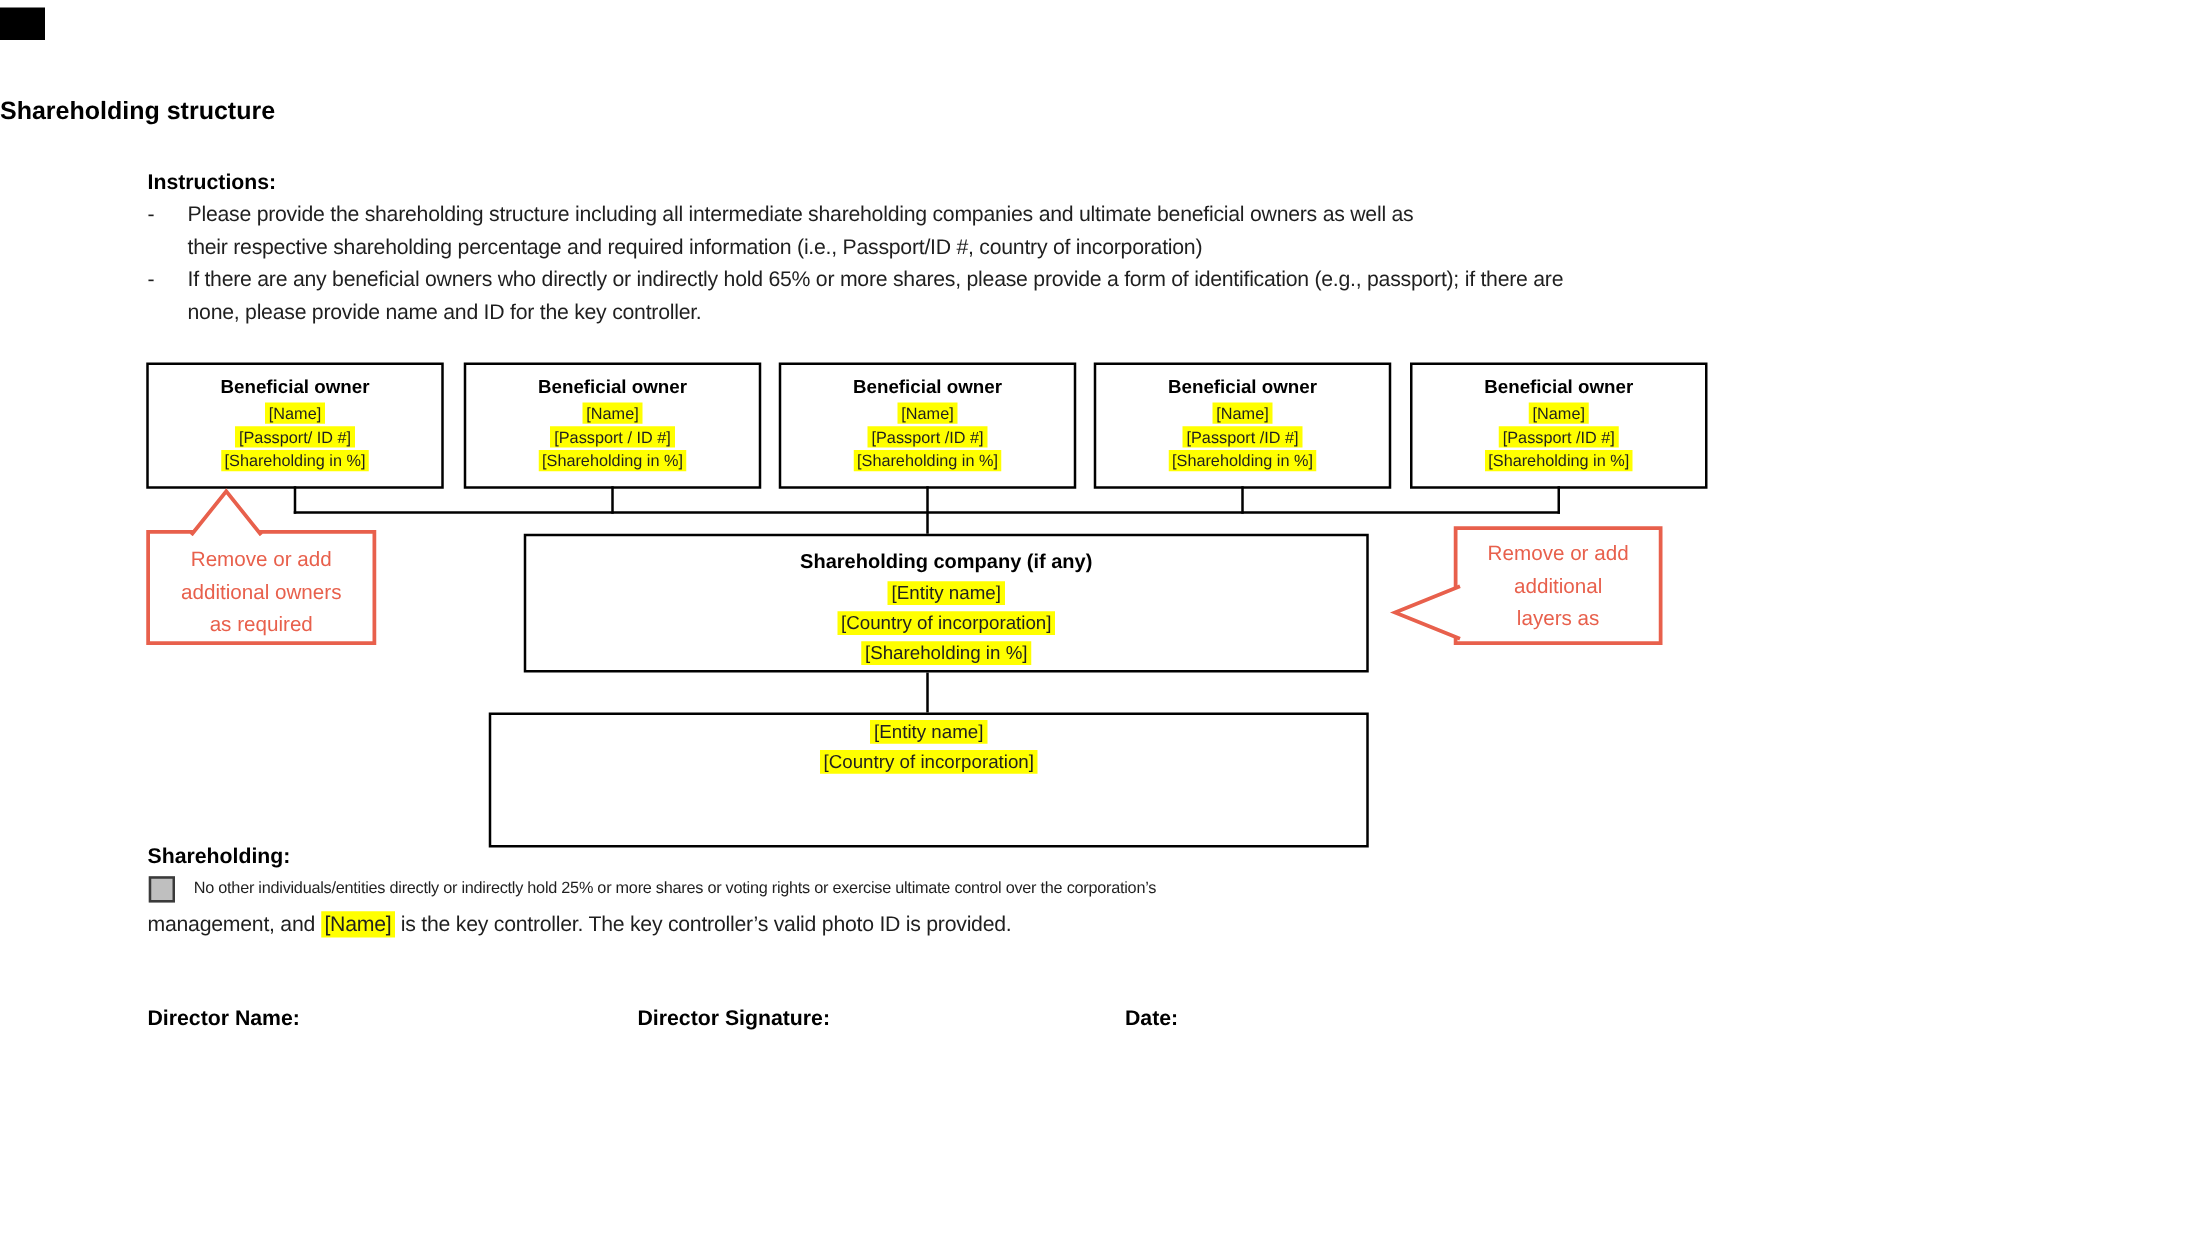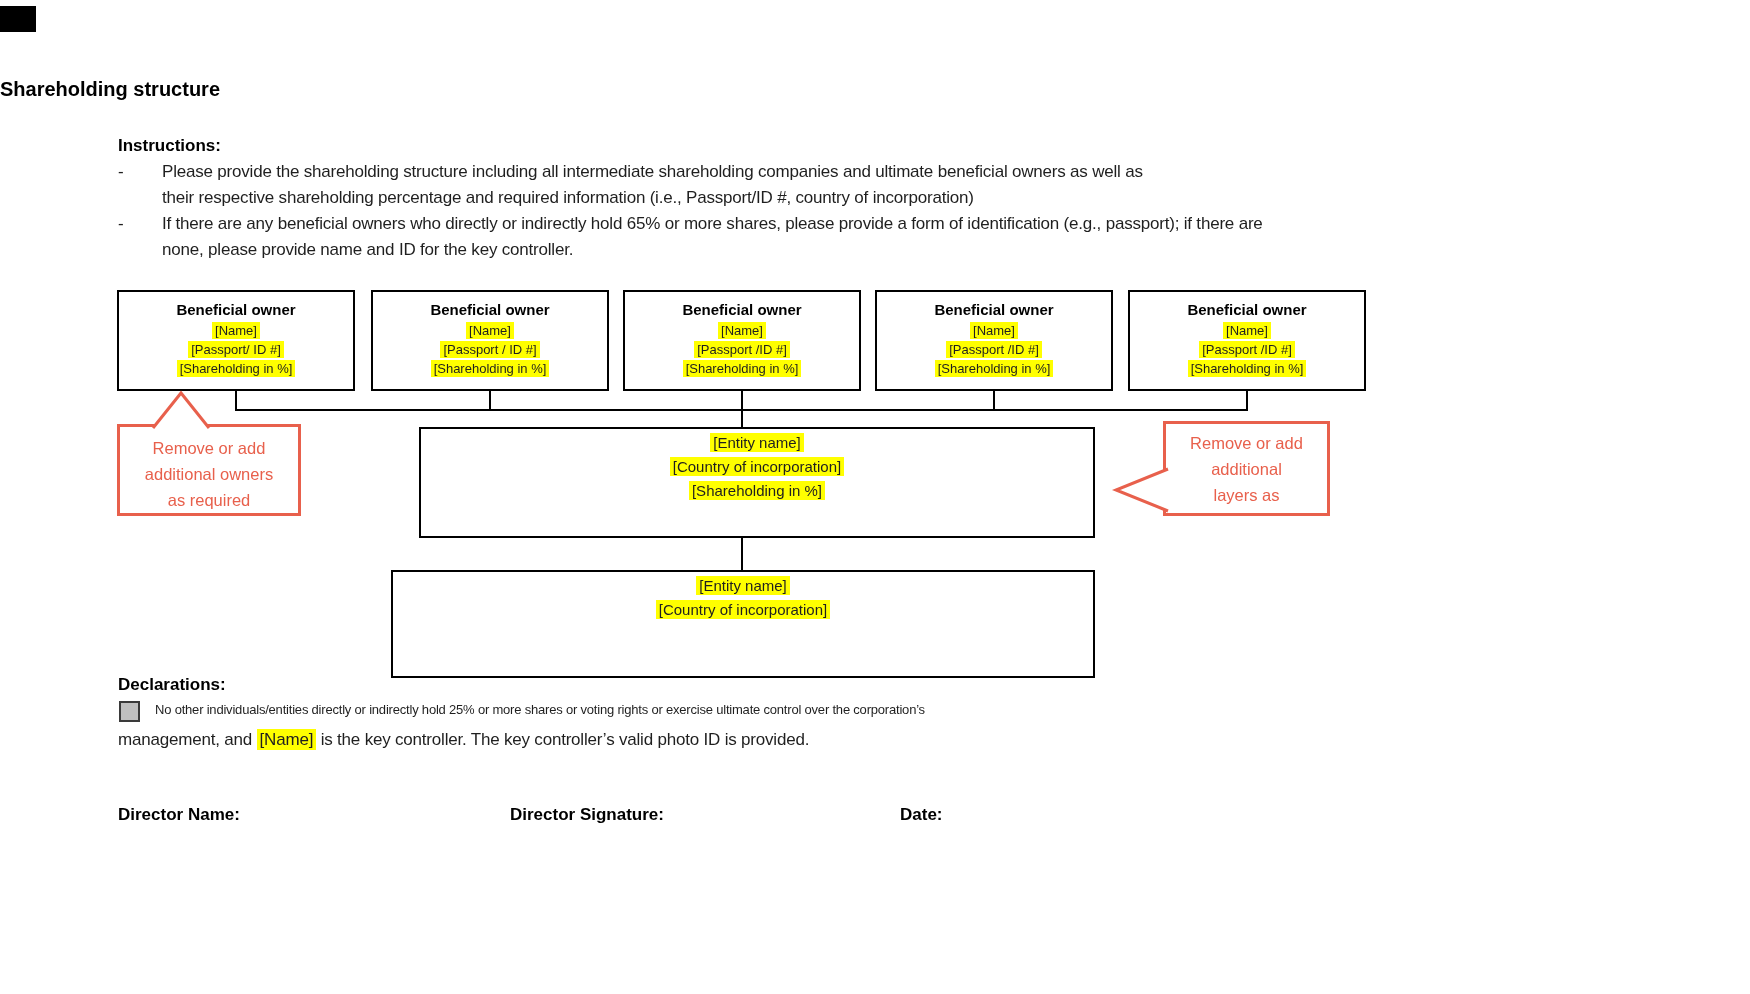--- a/index.html
+++ b/index.html
@@ -11,21 +11,21 @@
   }
   .corner-artifact { position:absolute; left:0; top:6px; width:36px; height:26px; background:#000; }
 
   .title { position:absolute; top:78px; left:0; width:1484px; 
            font-size:20px; font-weight:bold; color:#000; }
 
   .instructions { position:absolute; left:118px; top:133px; width:1320px; }
   .sec-heading { font-size:17px; font-weight:bold; color:#000; line-height:26px; }
   .bullet { display:flex; }
   .dash { width:32px; flex:0 0 32px; font-size:17px; line-height:26px; }
-  .bullet-lines { flex:1;margin-left:12px; }
+  .bullet-lines { flex:1; }
   .bl { display:block; font-size:17px; line-height:26px; letter-spacing:-0.2px; white-space:nowrap; }
 
   .owner-box { position:absolute; top:290px; width:238px; height:101px; border:2px solid #000;
                background:#fff; text-align:center; }
   .box-title { font-size:15px; font-weight:bold; color:#000; margin-top:9px; margin-bottom:5px; }
   .owner-field { margin:3px 0; font-size:13px; line-height:16px; }
   .hl { background:var(--highlight); padding:1px 3px; color:#1f1f1f; }
 
   .conn { position:absolute; background:#000; }
 
@@ -133,31 +133,32 @@
   <div class="callout" id="callout-right">
     <svg class="pointer" id="pointer-left" width="58" height="48">
       <path d="M57 3 L5 24 L57 45"></path>
     </svg>
     <div>Remove or add</div>
     <div>additional</div>
     <div>layers as</div>
   </div>
 
   <div class="company-box" id="shareholding-box">
+    <div class="company-title">Shareholding company (if any)</div>
     <div class="company-field"><span class="hl">[Entity name]</span></div>
     <div class="company-field"><span class="hl">[Country of incorporation]</span></div>
     <div class="company-field"><span class="hl">[Shareholding in %]</span></div>
   </div>
 
   <div class="company-box" id="subject-box">
     <div class="company-field"><span class="hl">[Entity name]</span></div>
     <div class="company-field"><span class="hl">[Country of incorporation]</span></div>
   </div>
 
-  <div class="decl-heading">Declarations:</div>
+  <div class="decl-heading">Shareholding:</div>
   <div class="decl-checkbox"></div>
   <div class="decl-line1">No other individuals/entities directly or indirectly hold 25% or more shares or voting rights or exercise ultimate control over the corporation’s</div>
   <div class="decl-line2"><span>management, and </span><span class="hl">[Name]</span><span> is the key controller. The key controller’s valid photo ID is provided.</span></div>
 
   <div class="footer-label" id="director-name-label">Director Name:</div>
   <div class="footer-label" id="director-signature-label">Director Signature:</div>
   <div class="footer-label" id="date-label">Date:</div>
 
 </div>
 

